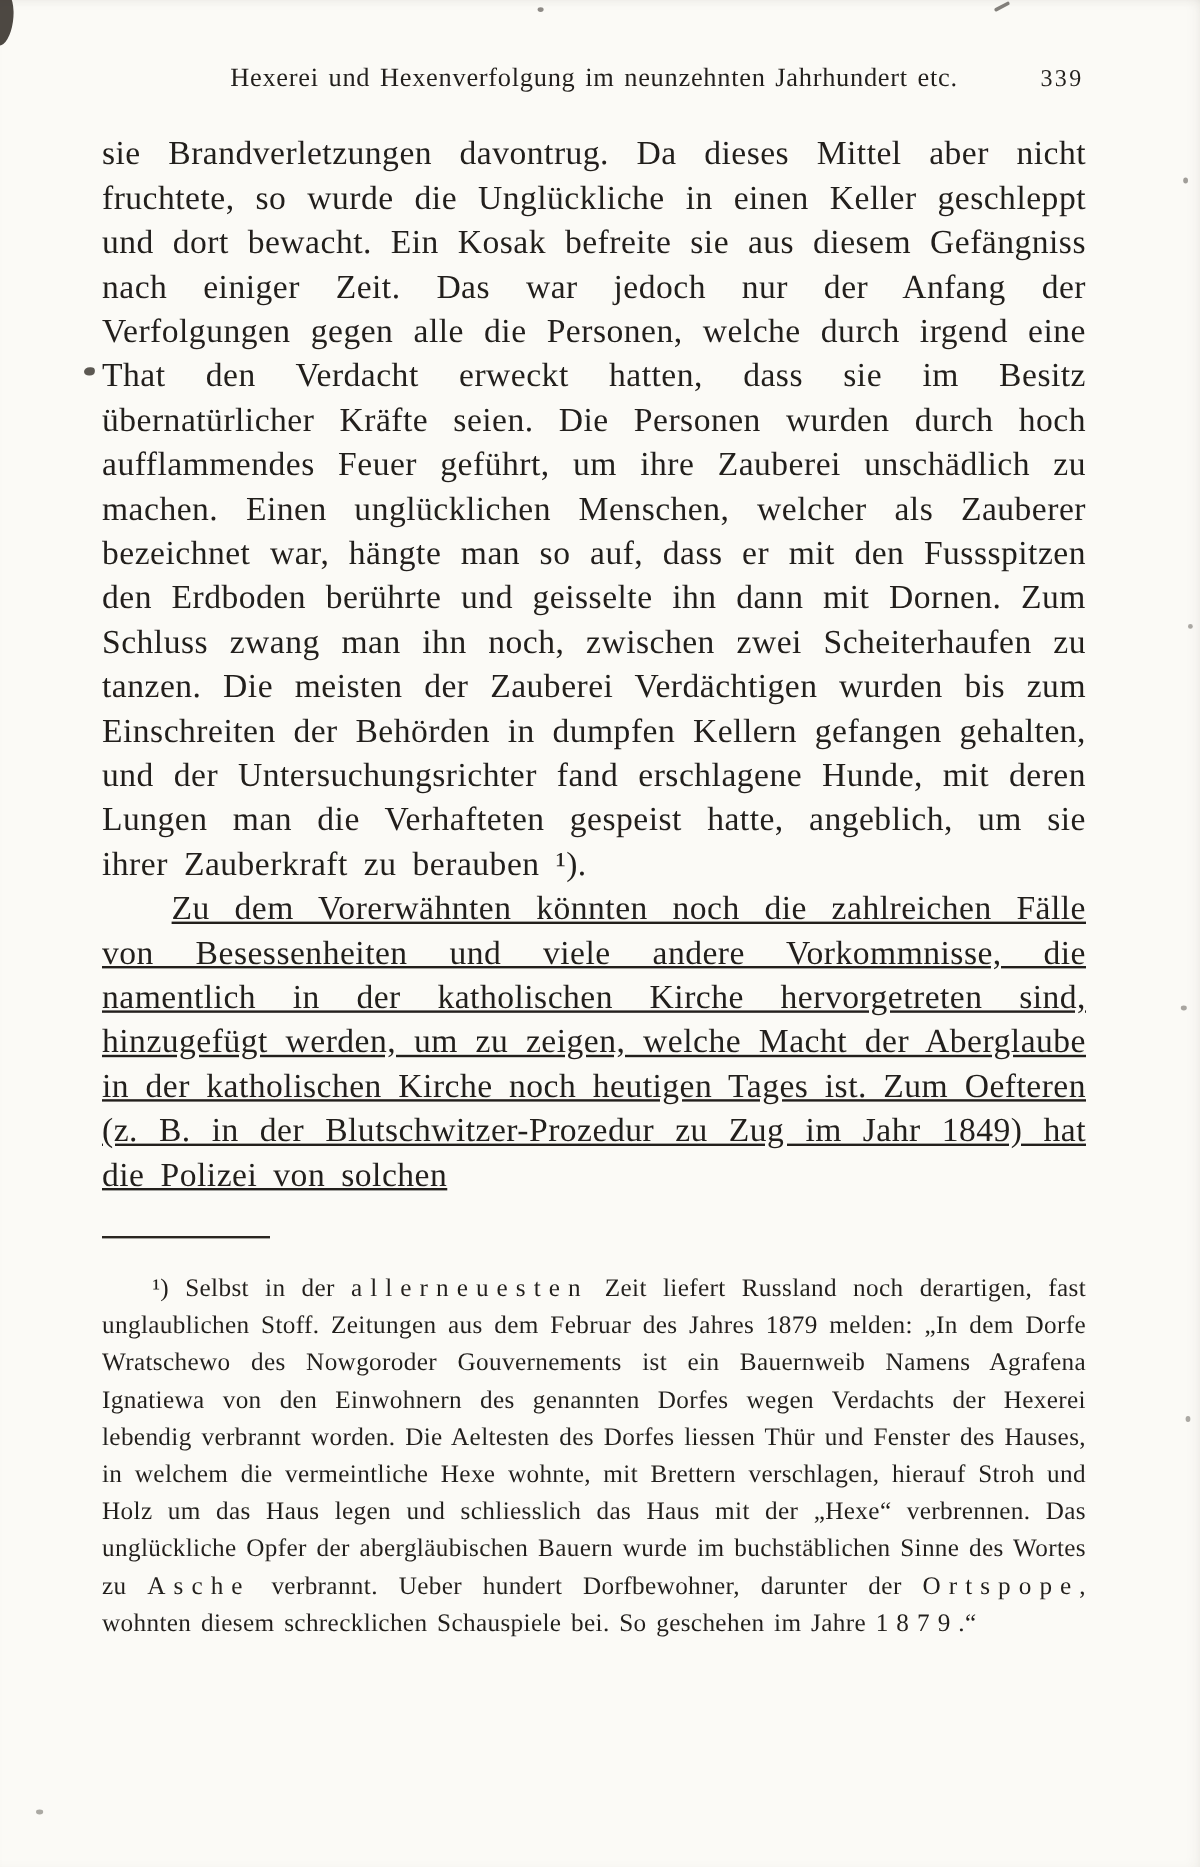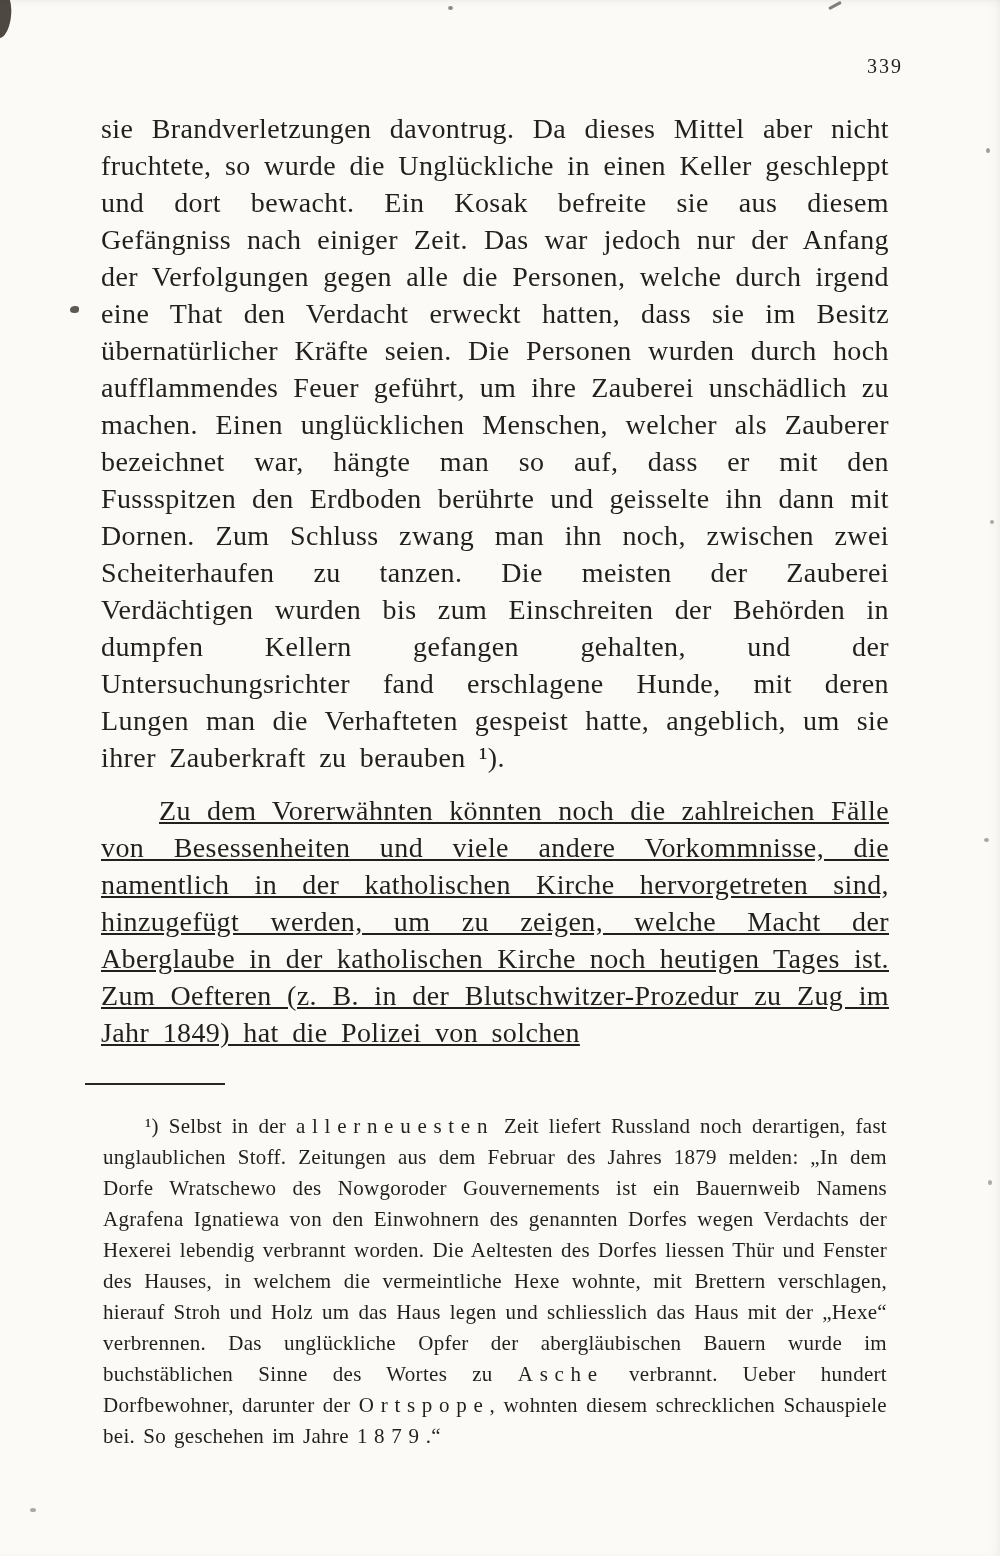--- a/index.html
+++ b/index.html
@@ -37,36 +37,36 @@
     top: 3px;
     font-size: 20px;
     letter-spacing: 2px;
   }
   
   .text-block {
     margin: 28px 95px 0 85px;
     width: 820px;
   }
   .para {
-    margin: 16px;
+    margin: 0;
     font-size: 28px;
     line-height: 37px;
     text-align: justify;
     letter-spacing: 0.4px;
     word-spacing: 6px;
   }
   .para.indent { text-indent: 58px; text-decoration: underline; }
   .footnote-rule {
     border: none;
     border-top: 2px solid #2a2621;
     width: 140px;
     margin: 32px 0 26px 0;
   }
   .footnote {
-    margin: 18px;
+    margin: 0;
     font-size: 21px;
     line-height: 31px;
     text-align: justify;
     letter-spacing: 0.3px;
     word-spacing: 2.5px;
     text-indent: 42px;
   }
   .sperr { letter-spacing: 0.32em; }
   
   .artifact {
@@ -100,20 +100,21 @@
   <div class="artifact speck-a"></div>
   <div class="artifact speck-b"></div>
   <div class="artifact speck-c"></div>
   <div class="artifact speck-d"></div>
   <div class="artifact speck-e"></div>
   <div class="artifact speck-f"></div>
   <div class="artifact speck-g"></div>
   <div class="artifact speck-h"></div>
 
   <header class="running-head">
+    <span class="head-title">Hexerei und Hexenverfolgung im neunzehnten Jahrhundert etc.</span>
     <span class="page-number">339</span>
   </header>
 
   <main class="text-block">
     <p class="para">sie Brandverletzungen davontrug. Da dieses Mittel aber nicht fruchtete, so wurde die Unglückliche in einen Keller geschleppt und dort bewacht. Ein Kosak befreite sie aus diesem Gefängniss nach einiger Zeit. Das war jedoch nur der Anfang der Verfolgungen gegen alle die Personen, welche durch irgend eine That den Verdacht erweckt hatten, dass sie im Besitz übernatürlicher Kräfte seien. Die Personen wurden durch hoch aufflammendes Feuer geführt, um ihre Zauberei unschädlich zu machen. Einen unglücklichen Menschen, welcher als Zauberer bezeichnet war, hängte man so auf, dass er mit den Fussspitzen den Erdboden berührte und geisselte ihn dann mit Dornen. Zum Schluss zwang man ihn noch, zwischen zwei Scheiterhaufen zu tanzen. Die meisten der Zauberei Verdächtigen wurden bis zum Einschreiten der Behörden in dumpfen Kellern gefangen gehalten, und der Untersuchungsrichter fand erschlagene Hunde, mit deren Lungen man die Verhafteten gespeist hatte, angeblich, um sie ihrer Zauberkraft zu berauben ¹).</p>
     <p class="para indent">Zu dem Vorerwähnten könnten noch die zahlreichen Fälle von Besessenheiten und viele andere Vorkommnisse, die namentlich in der katholischen Kirche hervorgetreten sind, hinzugefügt werden, um zu zeigen, welche Macht der Aberglaube in der katholischen Kirche noch heutigen Tages ist. Zum Oefteren (z. B. in der Blutschwitzer-Prozedur zu Zug im Jahr 1849) hat die Polizei von solchen</p>
 
     <hr class="footnote-rule">
 
     <p class="footnote"><span>¹) Selbst in der </span><span class="sperr">allerneuesten</span><span> Zeit liefert Russland noch derartigen, fast unglaublichen Stoff. Zeitungen aus dem Februar des Jahres 1879 melden: „In dem Dorfe Wratschewo des Nowgoroder Gouvernements ist ein Bauernweib Namens Agrafena Ignatiewa von den Einwohnern des genannten Dorfes wegen Verdachts der Hexerei lebendig verbrannt worden. Die Aeltesten des Dorfes liessen Thür und Fenster des Hauses, in welchem die vermeintliche Hexe wohnte, mit Brettern verschlagen, hierauf Stroh und Holz um das Haus legen und schliesslich das Haus mit der „Hexe“ verbrennen. Das unglückliche Opfer der abergläubischen Bauern wurde im buchstäblichen Sinne des Wortes zu </span><span class="sperr">Asche</span><span> verbrannt. Ueber hundert Dorfbewohner, darunter der </span><span class="sperr">Ortspope</span><span>, wohnten diesem schrecklichen Schauspiele bei. So geschehen im Jahre </span><span class="sperr">1879</span><span>.“</span></p>

